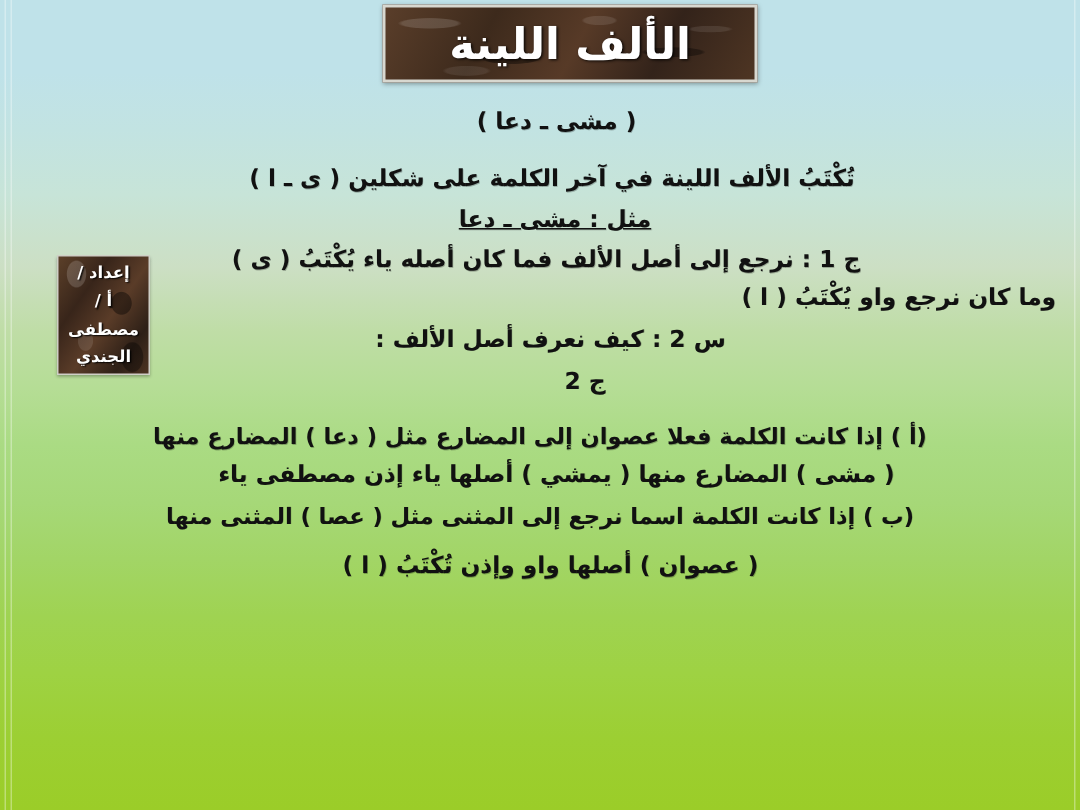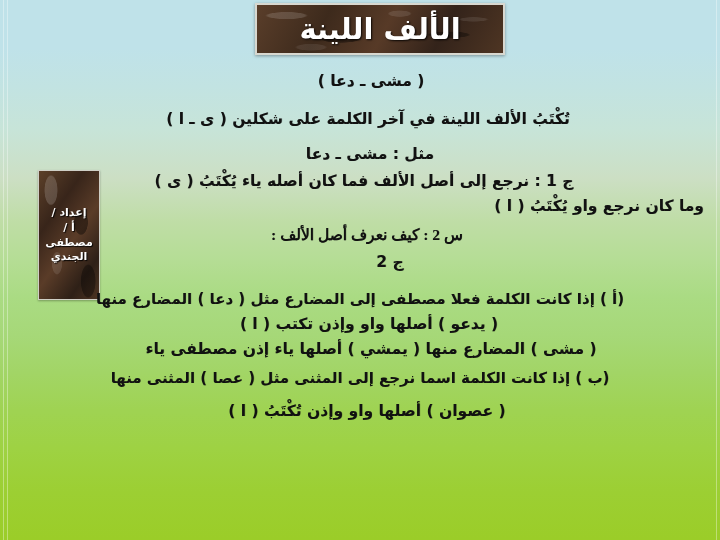--- a/index.html
+++ b/index.html
@@ -76,34 +76,34 @@
     text-shadow: 1px 1px 2px rgba(0,0,0,0.85);
     white-space: nowrap;
   }
 
   
   #author-box {
     position: absolute;
     left: 38px;
     top: 170px;
     width: 62px;
-    height: 130px;
+    height: 80px;
     box-sizing: border-box;
     border: 1px solid #cfcfc6;
     background-color: #4a3324;
     background-image:
       radial-gradient(ellipse at 20% 15%, rgba(255,255,255,0.16) 0 9%, rgba(0,0,0,0) 10%),
       radial-gradient(ellipse at 70% 40%, rgba(0,0,0,0.40) 0 11%, rgba(0,0,0,0) 12%),
       radial-gradient(ellipse at 30% 72%, rgba(255,255,255,0.10) 0 8%, rgba(0,0,0,0) 9%),
       radial-gradient(ellipse at 82% 86%, rgba(0,0,0,0.35) 0 10%, rgba(0,0,0,0) 11%),
       linear-gradient(125deg, #5c4029 0%, #38251a 30%, #5a3c28 55%, #2e2017 80%, #4d3422 100%);
     display: flex;
     flex-direction: column;
     align-items: center;
-    justify-content: center;
+    justify-content: space-between;
     gap: 1px;
     padding: 4px 2px;
     box-shadow: 0 1px 2px rgba(0,0,0,0.3);
   }
   #author-box .a-line {
     color: #ffffff;
     font-size: 11px;
     font-weight: bold;
     line-height: 1.25;
     text-align: center;
@@ -133,25 +133,25 @@
     text-shadow: 0.4px 0.4px 0 rgba(0,0,0,0.25);
   }
 
   .line.center { text-align: center; }
   .line.right  { text-align: right; padding-left: 8px; }
   .line.wide   { font-size: 15px; }
 
   
   .ln-1  { margin-top: 4px;  padding-left: 22px; }
   .ln-2  { margin-top: 14px;  padding-left: 16px; }
-  .ln-3  { margin-top: 12px;  padding-left: 20px; }
+  .ln-3  { margin-top: 4px;  padding-left: 20px; text-decoration: underline; }
   .ln-4  { margin-top: 5px;  padding-left: 8px;  }
   .ln-5  { margin-top: 3px;  padding-left: 8px;  }
   .ln-6  { margin-top: 2px;  padding-left: 6px;  text-align: right; padding-right: 0; }
-  .ln-7  { margin-top: 4px;  padding-left: 14px; font-family: Liberation Serif, serif; }
+  .ln-7  { margin-top: 4px;  padding-left: 14px; }
   .ln-8  { margin-top: 5px;  padding-left: 60px; }
   .ln-9  { margin-top: 6px;  padding-left: 0px;  }
   .ln-10 { margin-top: 2px;  padding-left: 18px; }
   .ln-11 { margin-top: 2px;  padding-left: 22px; }
   .ln-12 { margin-top: 5px;  padding-left: 0px;  }
   .ln-13 { margin-top: 10px;  padding-left: 14px; }
 
   .spacer-6 { height: 6px; }
 </style>
 </head>
@@ -176,20 +176,19 @@
 
   <div id="body-text">
     <p class="line center ln-1">( مشى ـ دعا )</p>
     <p class="line center ln-2">تُكْتَبُ الألف اللينة في آخر الكلمة على شكلين ( ى ـ ا )</p>
     <p class="line center ln-3">مثل : مشى ـ دعا</p>
     <p class="line center ln-5">ج 1 : نرجع إلى أصل الألف فما كان أصله ياء يُكْتَبُ ( ى )</p>
     <p class="line right  ln-6">وما كان نرجع واو يُكْتَبُ ( ا )</p>
     <p class="line center ln-7">س 2 : كيف نعرف أصل الألف :</p>
     <p class="line center ln-8">ج 2</p>
     <div class="spacer-6"></div>
-    <p class="line center wide ln-9">(أ )  إذا كانت الكلمة فعلا مصطفى إلى المضارع مثل ( دعا ) المضارع منها</p>
-    <p class="line center ln-10">( يدعو ) أصلها واو وإذن تكتب ( ا )</p>
+    <p class="line center wide ln-9">(أ )  إذا كانت الكلمة فعلا عصوان إلى المضارع مثل ( دعا ) المضارع منها</p>
     <p class="line center ln-11">( مشى )   المضارع منها ( يمشي ) أصلها ياء إذن مصطفى ياء</p>
     <p class="line center wide ln-12">(ب ) إذا كانت الكلمة اسما نرجع إلى المثنى مثل ( عصا ) المثنى منها</p>
     <p class="line center ln-13">( عصوان ) أصلها واو وإذن تُكْتَبُ ( ا )</p>
   </div>
 
 </div>
 
 </body></html>

